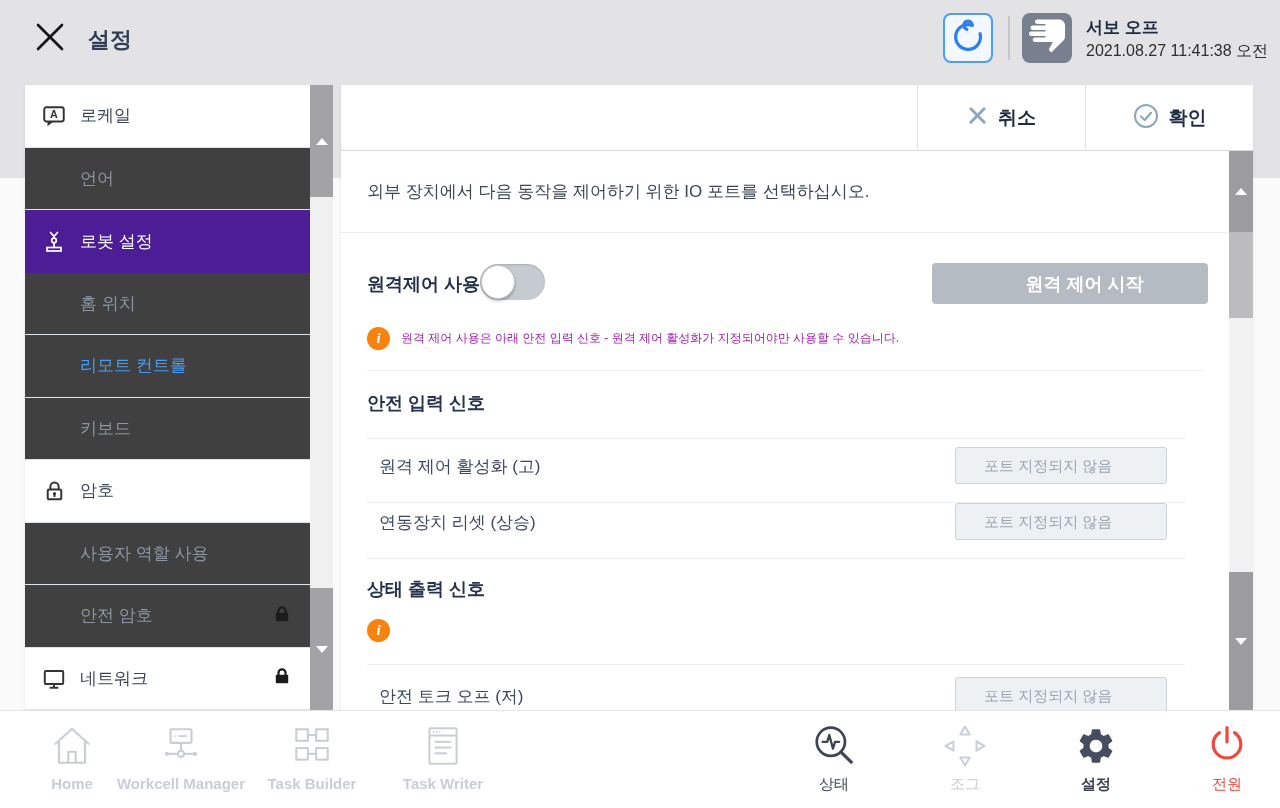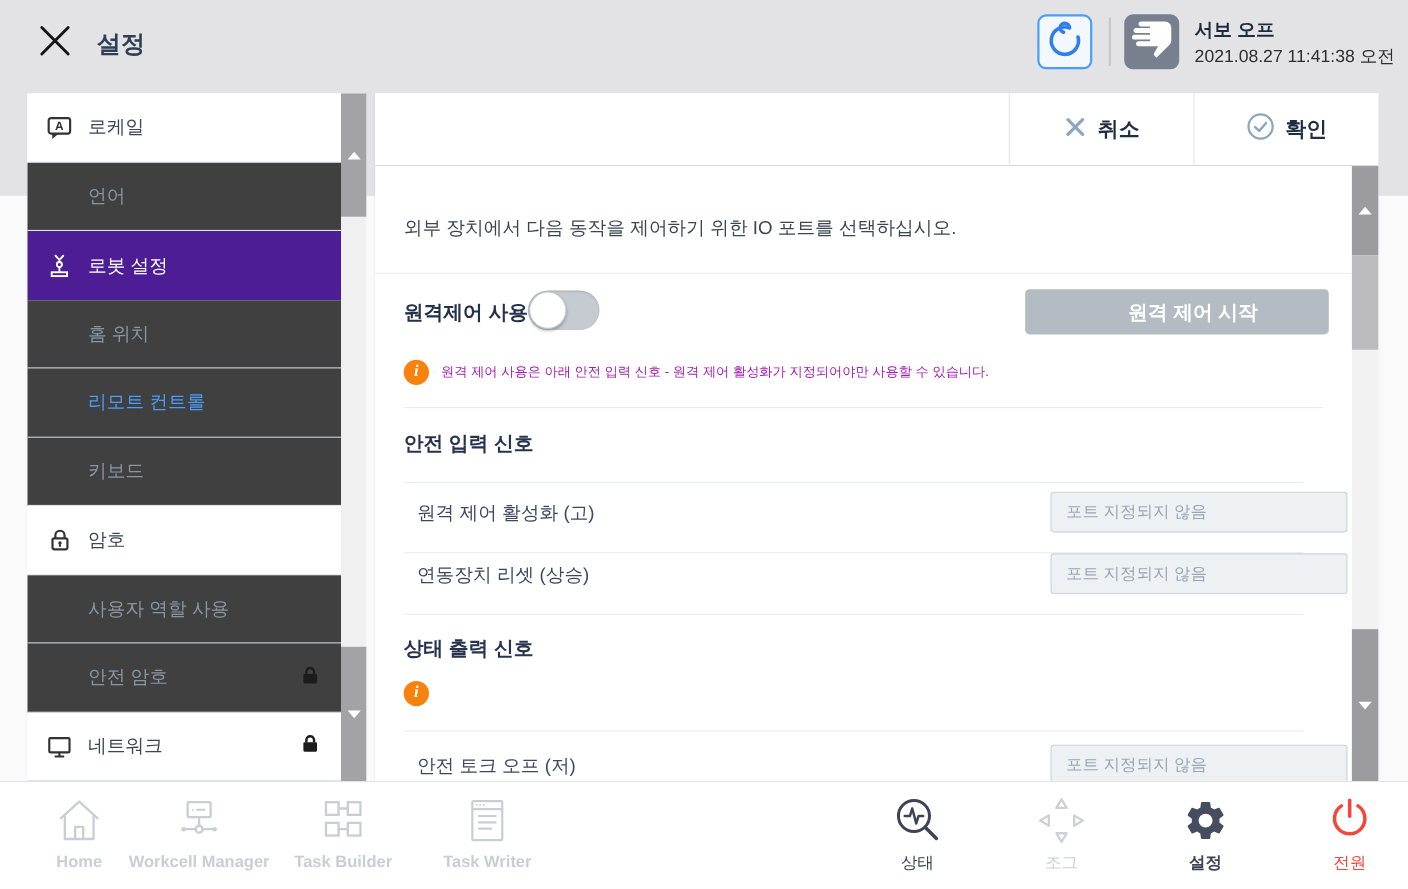--- a/index.html
+++ b/index.html
@@ -48,40 +48,40 @@
     box-shadow:0 1px 3px rgba(0,0,0,.08); }
   .content-header { position:absolute; left:0; top:0; width:912px; height:66px; background:#fff;
     border-bottom:1px solid #d8d8d8; }
   .hdr-cell { position:absolute; top:0; height:66px; width:168px; border-left:1px solid #e4e4e8;
     display:flex; align-items:center; justify-content:center; gap:10px; cursor:pointer;
     font-size:19px; font-weight:bold; color:#1f2d42; }
   .hdr-cancel { left:576px; }
   .hdr-confirm { left:744px; }
 
   .content-body { position:absolute; left:0; top:66px; width:912px; height:559px; overflow:hidden; }
-  .desc-row { position:absolute; left:0; top:16px; width:888px; height:82px; border-bottom:1px solid #e9edf1;
+  .desc-row { position:absolute; left:0; top:0; width:888px; height:82px; border-bottom:1px solid #e9edf1;
     display:flex; align-items:center; padding-left:26px; font-size:17px; color:#3b4554; }
   .remote-label { position:absolute; left:26px; top:121px; font-size:18px; font-weight:bold; color:#22304a; }
   .toggle { position:absolute; left:139px; top:113px; width:65px; height:36px; background:#c6cbd1;
     border-radius:18px; cursor:pointer; box-shadow:inset 0 1px 2px rgba(0,0,0,.15); }
   .toggle .knob { position:absolute; left:1px; top:1px; width:34px; height:34px; background:#fff;
     border-radius:50%; border:1px solid #c0c5cb; box-shadow:0 2px 3px rgba(0,0,0,.25); }
   .start-btn { position:absolute; left:591px; top:112px; width:276px; height:41px; background:#b5bbc3;
     border:none; border-radius:4px; color:#fff; font-size:18px; font-weight:bold;
     font-family:"Liberation Sans", sans-serif; cursor:pointer;padding-left:29px; }
   .info-row { position:absolute; left:26px; display:flex; align-items:center; gap:11px; }
   .info-ico { width:23px; height:23px; border-radius:50%; background:#f8820e; color:#fff;
     display:flex; align-items:center; justify-content:center;
     font-family:"Liberation Serif", serif; font-style:italic; font-weight:bold; font-size:15px; flex:0 0 23px; }
   .info-text { font-size:12px; color:#a21caf; }
   .h-divider { position:absolute; height:1px; background:#e9edf1; }
   .sec-title { position:absolute; left:26px; font-size:18px; font-weight:bold; color:#26334e; }
   .field-label { position:absolute; left:38px; font-size:17px; color:#3b4861; }
-  .port-input { position:absolute; left:614px; width:270px; height:37px; background:#eef1f4;
-    border:1px solid #ccd3da; border-radius:3px; padding-left:13px; font-size:15px;
+  .port-input { position:absolute; left:614px; width:212px; height:37px; background:#eef1f4;
+    border:1px solid #ccd3da; border-radius:3px; padding-left:28px; font-size:15px;
     font-family:"Liberation Sans", sans-serif; color:#5a6573; }
   .port-input::placeholder { color:#9aa5b2; opacity:1; }
 
   .content-scroll { position:absolute; left:888px; top:66px; width:24px; height:559px; background:#f2f2f3; }
   .content-scroll .seg-top { position:absolute; left:0; top:0; width:24px; height:81px; background:#9c9ca0;
     display:flex; align-items:center; justify-content:center; }
   .content-scroll .seg-thumb { position:absolute; left:0; top:81px; width:24px; height:86px; background:#bcbcbe; }
   .content-scroll .seg-bottom { position:absolute; left:0; top:421px; width:24px; height:138px; background:#9c9ca0;
     display:flex; align-items:center; justify-content:center; }
 

